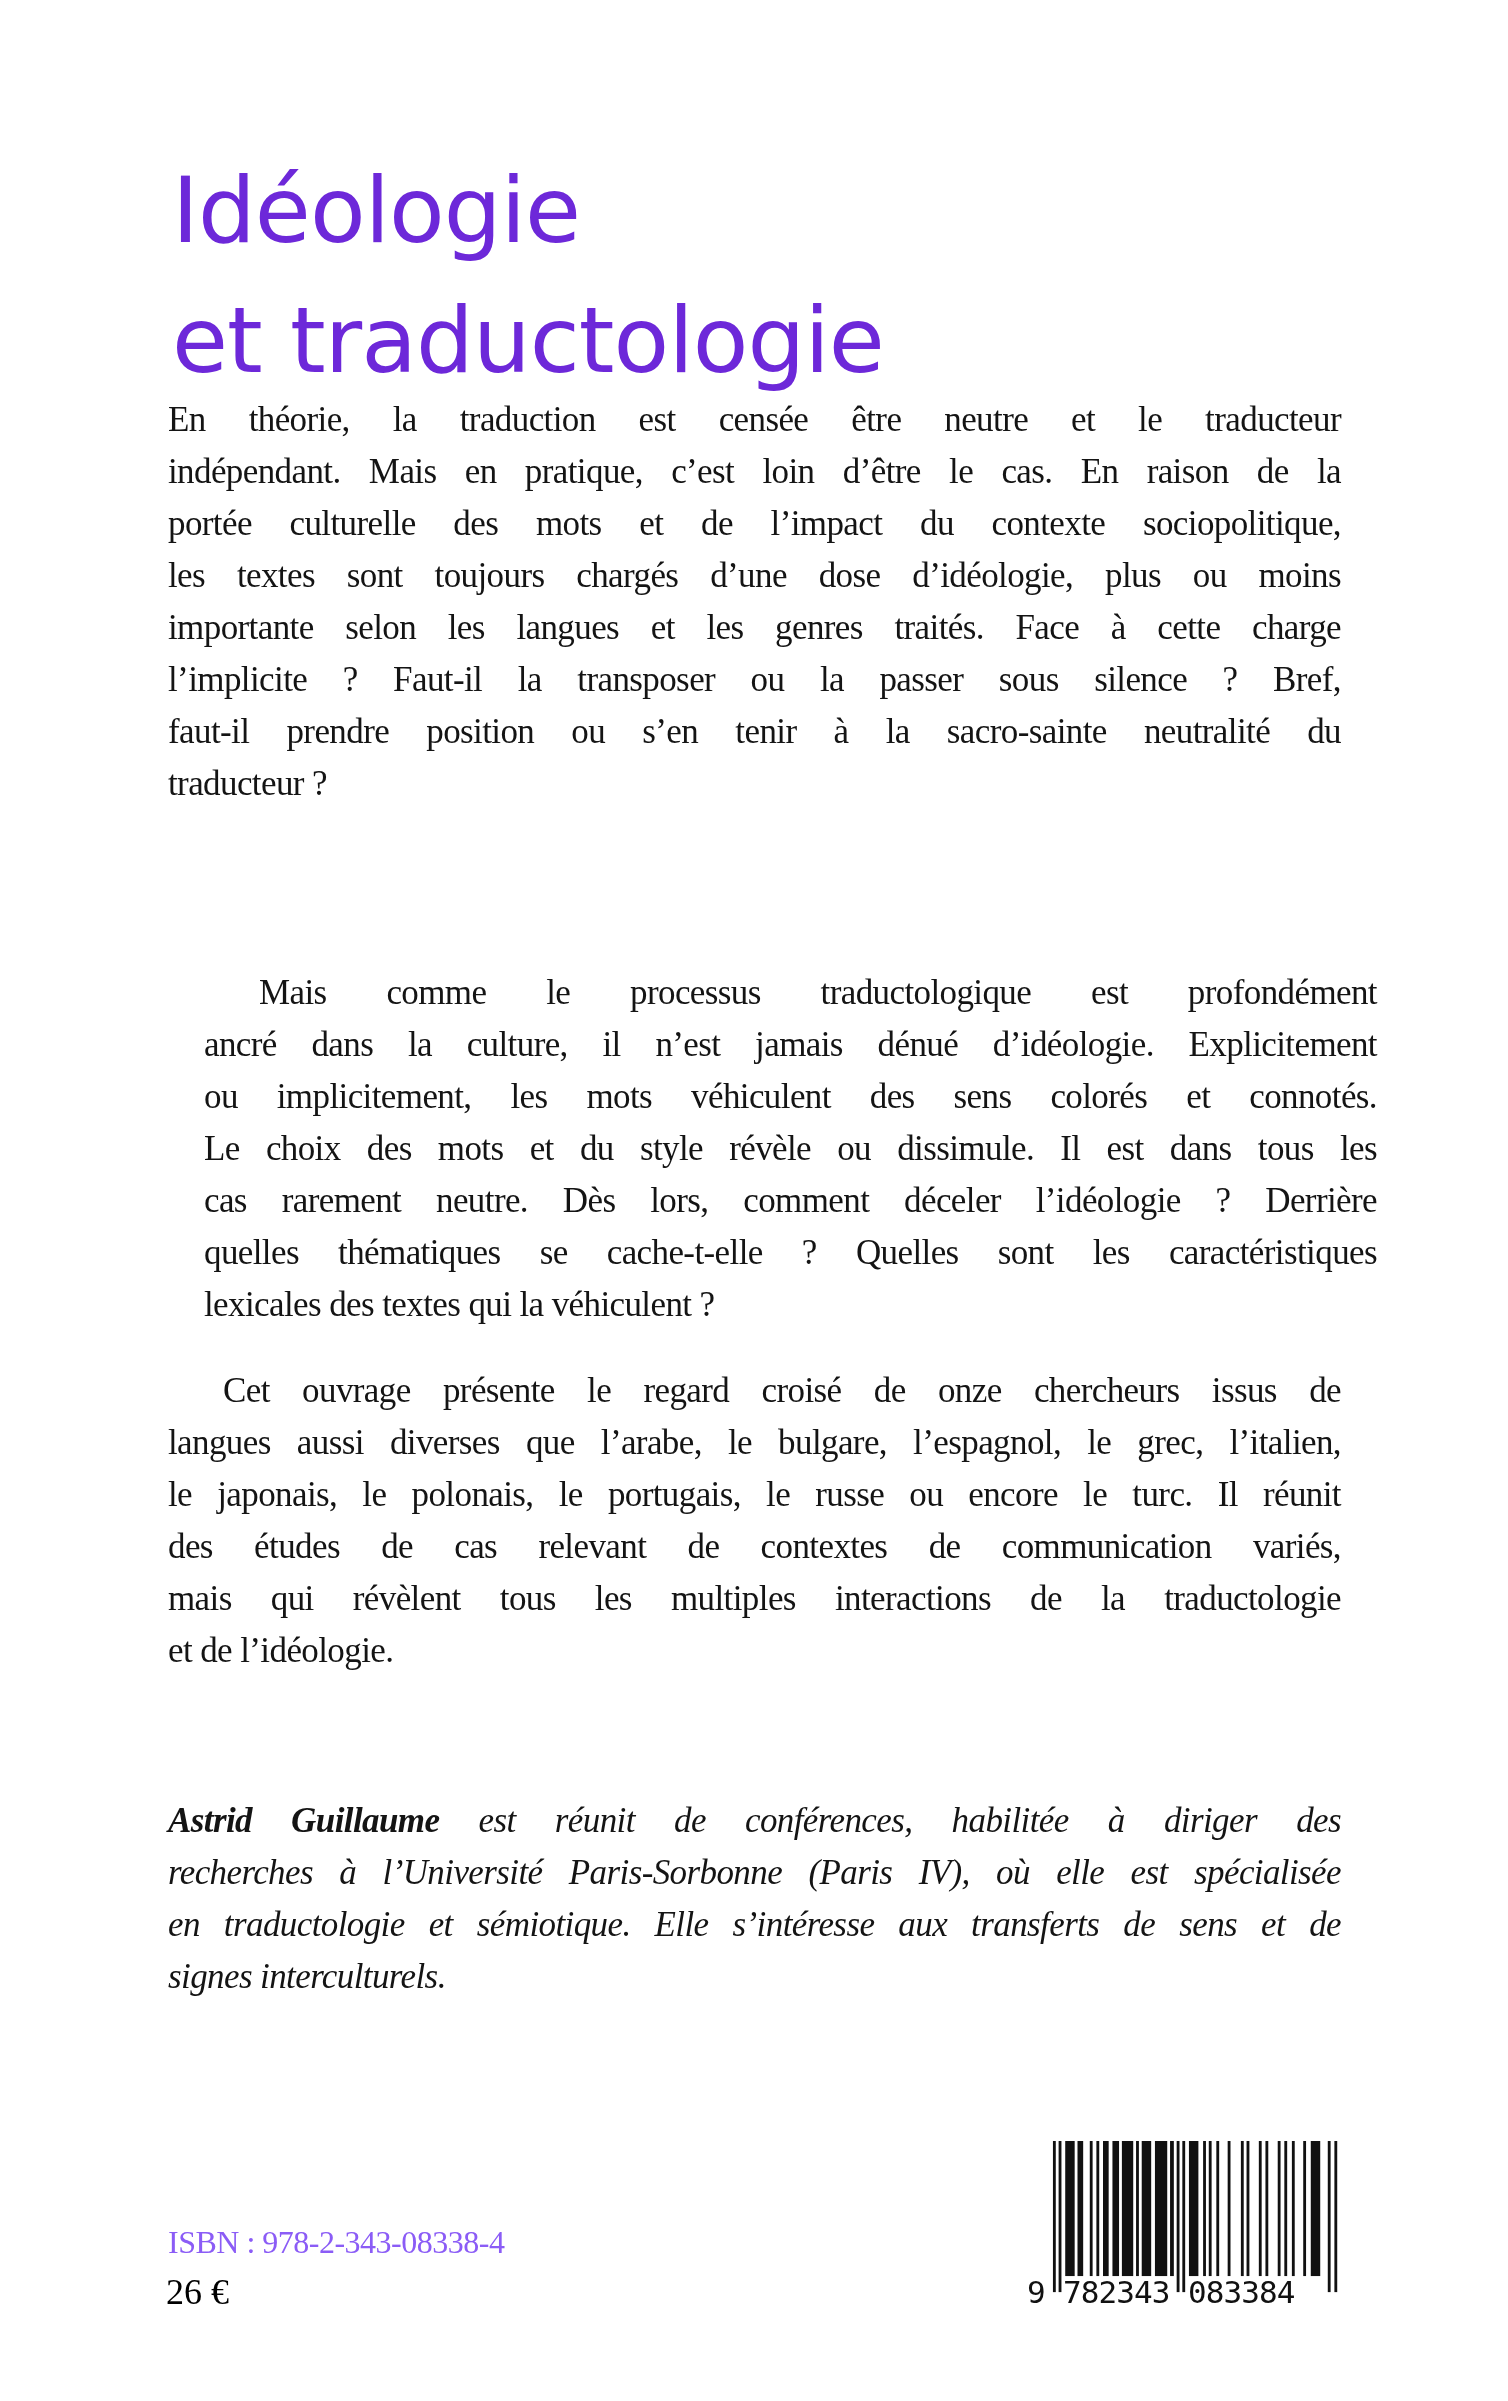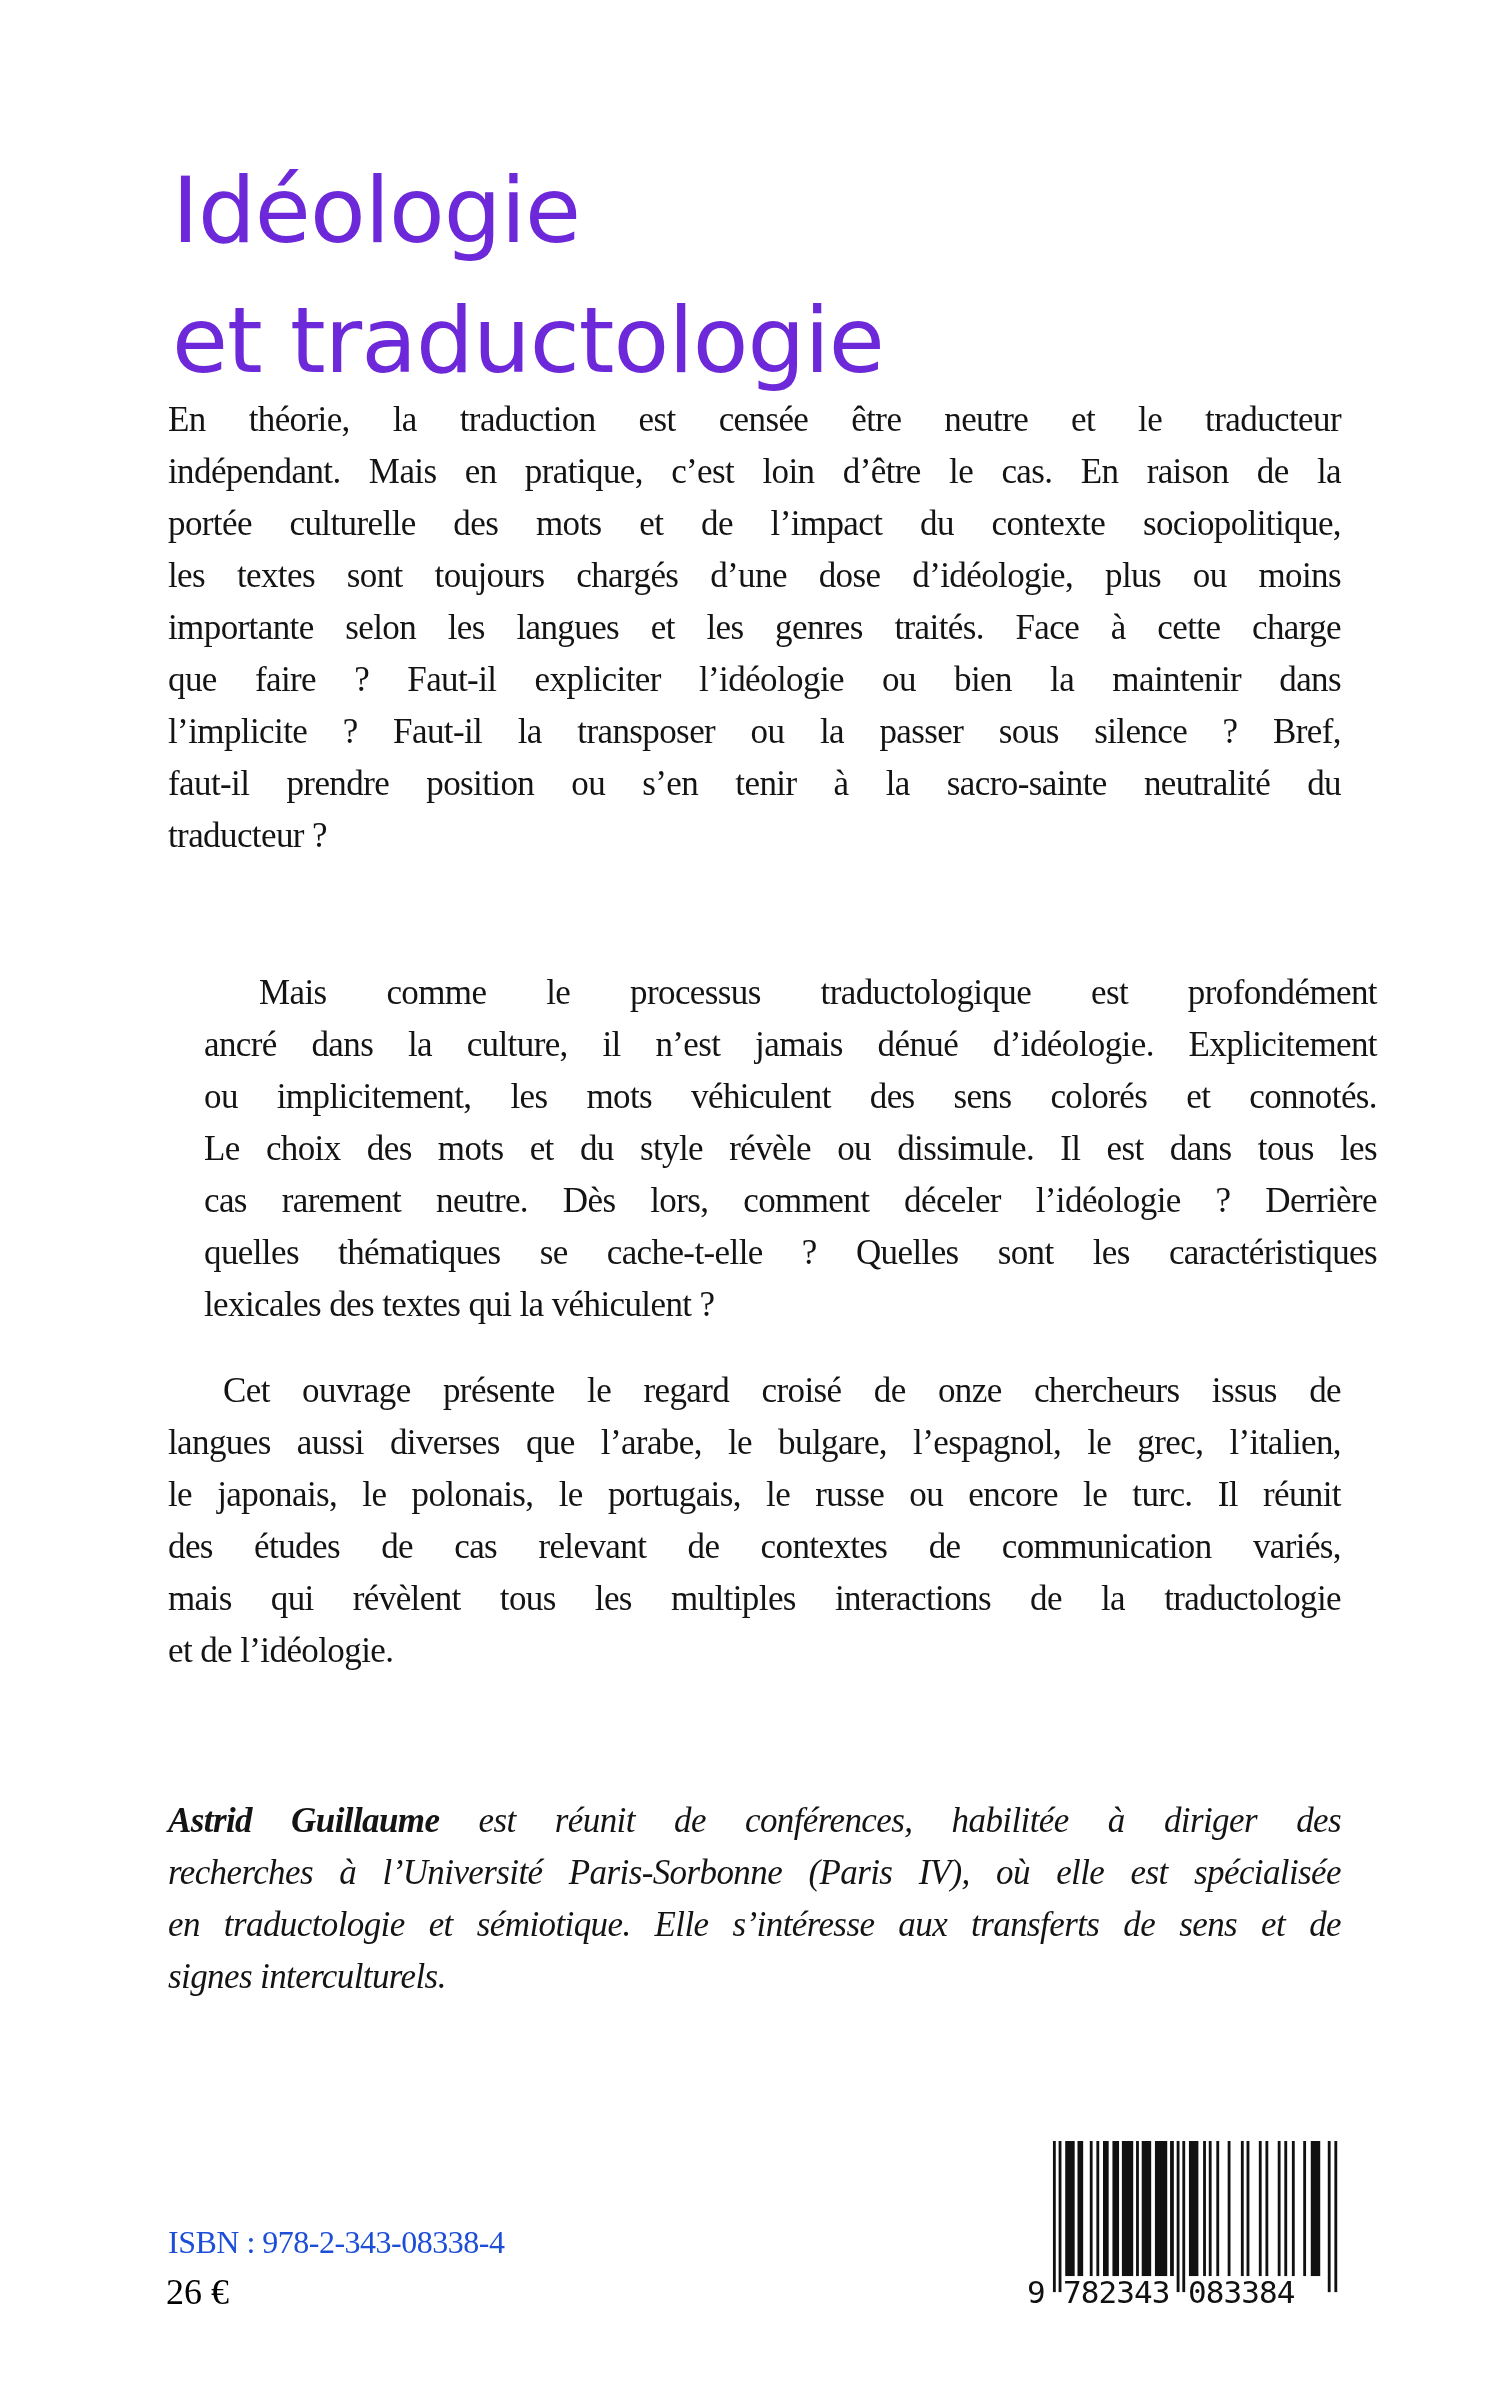--- a/index.html
+++ b/index.html
@@ -21,21 +21,21 @@
     font-size:35px; white-space:nowrap; overflow:visible;
     text-align:justify; text-align-last:justify;
     letter-spacing:-0.6px;
   }
   .line.last { text-align:left; text-align-last:left; }
   .line.indent { padding-left:55px; }
   .bio .line { font-style:italic; }
   .bio .author { font-weight:bold;margin-top:45px; }
   .isbn {
     position:absolute; left:168px; top:2224px;
-    font-family:"Liberation Serif", serif; font-size:32px; color:#1d4ed8;
+    font-family:"Liberation Serif", serif; font-size:32px; color:#8b5cf6;
     letter-spacing:-0.5px; white-space:nowrap;
   }
   .price {
     position:absolute; left:166px; top:2271px;
     font-family:"Liberation Serif", serif; font-size:36px; color:#000;
     white-space:nowrap;
   }
   .barcode {
     position:absolute; left:1027px; top:2141px; width:322px; height:170px;
   }
@@ -50,21 +50,20 @@
 </h1>
 
 <div class="col" style="top:0;">
 
   <div class="para" style="top:394px;">
     <span class="line">En théorie, la traduction est censée être neutre et le traducteur</span>
     <span class="line">indépendant. Mais en pratique, c’est loin d’être le cas. En raison de la</span>
     <span class="line">portée culturelle des mots et de l’impact du contexte sociopolitique,</span>
     <span class="line">les textes sont toujours chargés d’une dose d’idéologie, plus ou moins</span>
     <span class="line">importante selon les langues et les genres traités. Face à cette charge</span>
-    <span class="line">que faire ? Faut-il expliciter l’idéologie ou bien la maintenir dans</span>
     <span class="line">l’implicite ? Faut-il la transposer ou la passer sous silence ? Bref,</span>
     <span class="line">faut-il prendre position ou s’en tenir à la sacro-sainte neutralité du</span>
     <span class="line last">traducteur ?</span>
   </div>
 
   <div class="para" style="top:967px;margin-left:36px;">
     <span class="line indent">Mais comme le processus traductologique est profondément</span>
     <span class="line">ancré dans la culture, il n’est jamais dénué d’idéologie. Explicitement</span>
     <span class="line">ou implicitement, les mots véhiculent des sens colorés et connotés.</span>
     <span class="line">Le choix des mots et du style révèle ou dissimule. Il est dans tous les</span>

